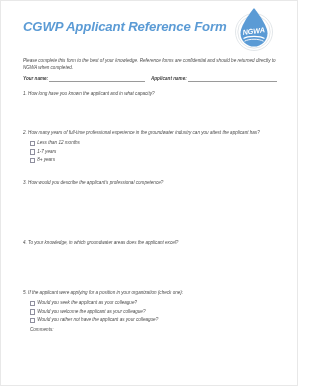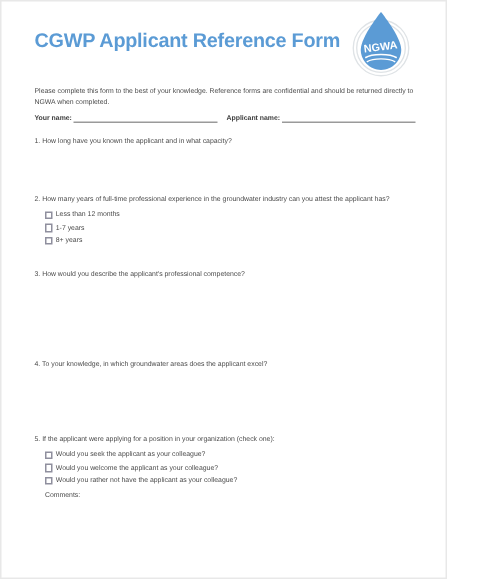--- a/index.html
+++ b/index.html
@@ -21,20 +21,21 @@
     background: #ffffff;
     border: 1px solid #e8e8e8;
     overflow: hidden;
   }
   .content {
     position: absolute;
     left: 20px;
     top: 0;
     width: 258px;
     height: 386px;
+    font-style: italic;
   }
 
   
   .header {
     position: relative;
     height: 52px;
   }
   .form-title {
     position: absolute;
     left: 2px;

